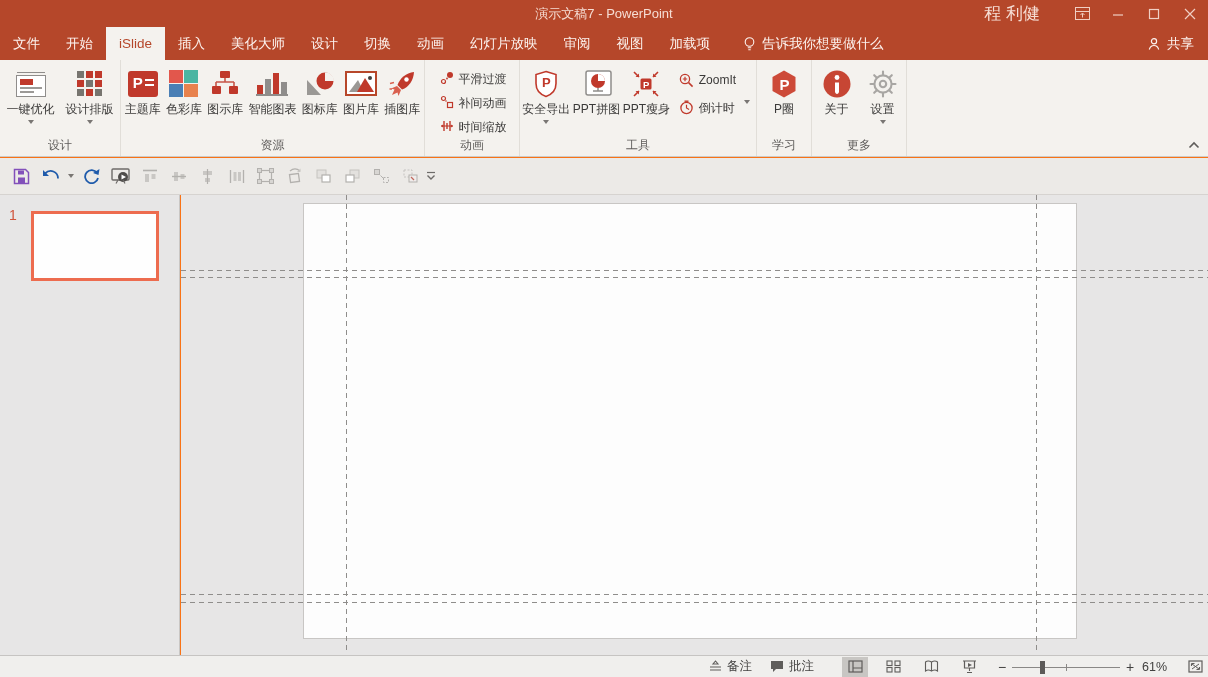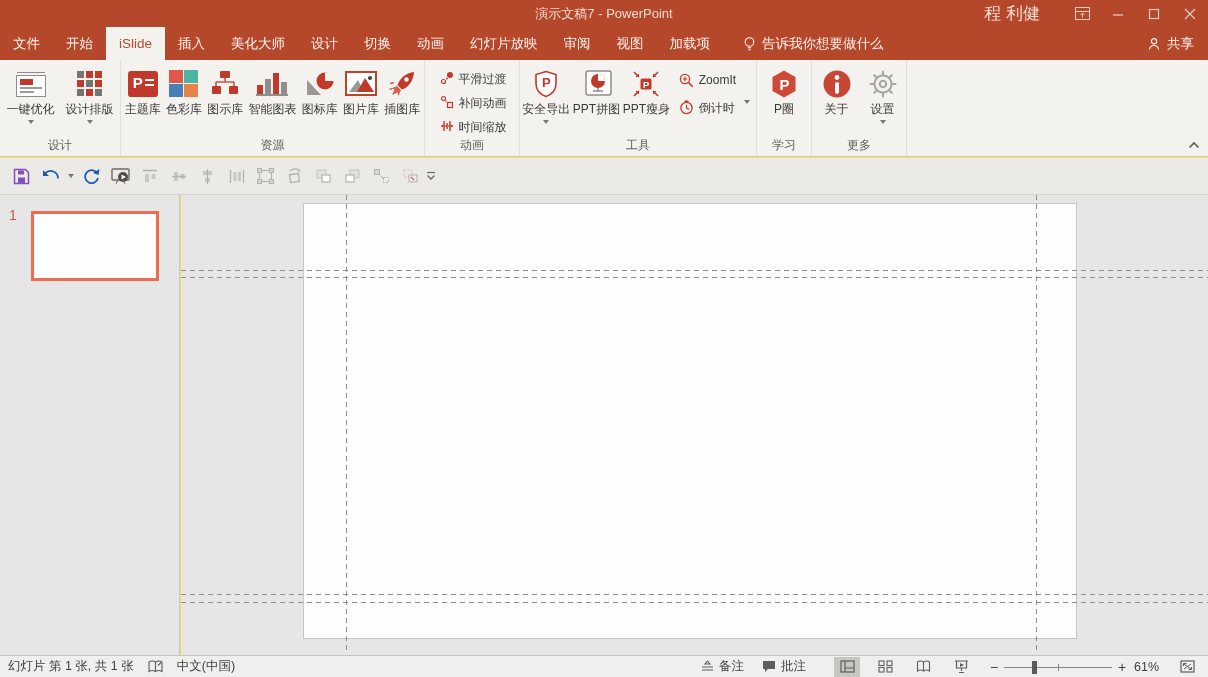--- a/index.html
+++ b/index.html
@@ -1,18 +1,18 @@
 <!DOCTYPE html>
 <html><head>
 <meta charset="utf-8">
 <style>
   * { margin:0; padding:0; box-sizing:border-box; }
   html,body { background:#cfcfcf; }
   body { font-family:"Liberation Sans","DejaVu Sans",sans-serif; }
-  #app { position:relative; width:1208px; height:677px; overflow:hidden; background:#fde047; font-size:13px; }
+  #app { position:relative; width:1208px; height:677px; overflow:hidden; background:#f97316; font-size:13px; }
 
   
   .titlebar { position:absolute; top:0; left:0; right:0; height:27px; background:#b5472a; display:flex; align-items:center; }
   .tb-title { position:absolute; left:0; right:0; text-align:center; font-size:13px; color:#f6ddd4; pointer-events:none; }
   .tb-right { margin-left:auto; display:flex; align-items:center; height:100%; }
   .tb-user { font-size:17px; color:#f6ddd4; margin-right:24px; }
   .winbtn { width:36px; height:100%; display:flex; align-items:center; justify-content:center; }
 
   
   .tabrow { position:absolute; top:27px; left:0; right:0; height:33px; background:#b5472a; display:flex; align-items:stretch; }
@@ -62,21 +62,21 @@
   .thumb { position:absolute; left:31px; top:16px; width:128px; height:70px; background:#fefefe; border:3px solid #ed6c4f; }
 
   .canvas { position:absolute; top:195px; left:181px; right:0; bottom:22px; background:#e7e6e6; overflow:hidden; }
   .slide { position:absolute; left:122px; top:8px; width:774px; height:436px; background:#fdfdfd; border:1px solid #c8c6c4; }
   .guide-h { position:absolute; left:0; right:0; height:1px; background:repeating-linear-gradient(to right,#8f8d8b 0 5px,transparent 5px 9px); }
   .guide-v { position:absolute; top:0; height:456px; width:1px; background:repeating-linear-gradient(to bottom,#8f8d8b 0 5px,transparent 5px 9px); }
 
   
   .statusbar { position:absolute; bottom:0; left:0; right:0; height:22px; background:#f0efed; border-top:1px solid #c6c4c2; display:flex; align-items:center; font-size:12.5px; color:#424140; }
   .sb-left { display:flex; align-items:center; gap:14px; padding-left:8px; }
-  .sb-right { margin-left:auto; display:flex; align-items:center; padding-right:8px; }
+  .sb-right { margin-left:auto; display:flex; align-items:center; }
   .sb-item { display:flex; align-items:center; gap:5px; }
   .viewbtn { width:26px; height:20px; display:flex; align-items:center; justify-content:center; }
   .viewbtn.active { background:#c8c6c3; }
   .zoomtrack { position:relative; width:108px; height:20px; margin:0 4px; }
   .zoomtrack .line { position:absolute; top:10px; left:0; right:0; height:1px; background:#8a8886; }
   .zoomtrack .tick { position:absolute; top:7px; left:50%; width:1px; height:7px; background:#8a8886; }
   .zoomtrack .thumbz { position:absolute; top:4px; left:26%; width:5px; height:13px; background:#5c5a58; }
   .zoomsign { font-size:14px; color:#424140; width:12px; text-align:center; }
   .zoompct { width:34px; margin-left:6px; }
 </style>
@@ -506,31 +506,20 @@
     <div class="slide"></div>
     <div class="guide-h" style="top:75px"></div>
     <div class="guide-h" style="top:82px"></div>
     <div class="guide-h" style="top:399px"></div>
     <div class="guide-h" style="top:407px"></div>
     <div class="guide-v" style="left:165px"></div>
     <div class="guide-v" style="left:855px"></div>
   </div>
 
   <div class="statusbar">
-    <div class="sb-left">
-      <span>幻灯片 第 1 张, 共 1 张</span>
-      <span style="display:flex;align-items:center;">
-        <svg width="15" height="14" viewBox="0 0 15 14">
-            <path d="M7.5 2C5.5 0.8 3 0.8 1 2v9.5c2-1.2 4.5-1.2 6.5 0 2-1.2 4.5-1.2 6.5 0V2c-2-1.2-4.5-1.2-6.5 0z" fill="none" stroke="#5f5d5b" stroke-width="1.1"></path>
-            <path d="M7.5 2v9.5" stroke="#5f5d5b" stroke-width="1.1"></path>
-            <path d="M10 5.5l3-3" stroke="#5f5d5b" stroke-width="1.1"></path>
-          </svg>
-      </span>
-      <span>中文(中国)</span>
-    </div>
     <div class="sb-right">
       <span class="sb-item" style="margin-right:18px">
         <svg width="13" height="13" viewBox="0 0 13 13">
             <path d="M6.5 1L9 4H4z" fill="none" stroke="#5f5d5b" stroke-width="1.1"></path>
             <path d="M1 7h11M1 10h11" stroke="#5f5d5b" stroke-width="1.2"></path>
           </svg>
         <span>备注</span>
       </span>
       <span class="sb-item" style="margin-right:28px">
         <svg width="14" height="13" viewBox="0 0 14 13">

